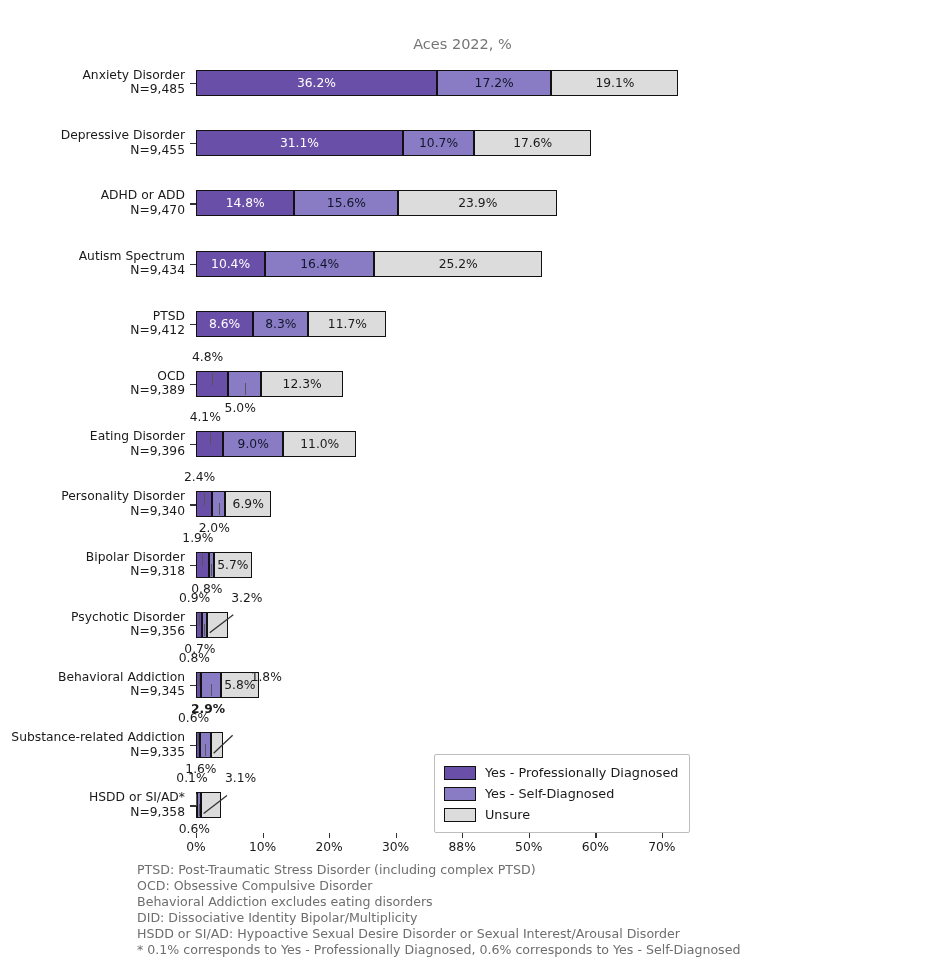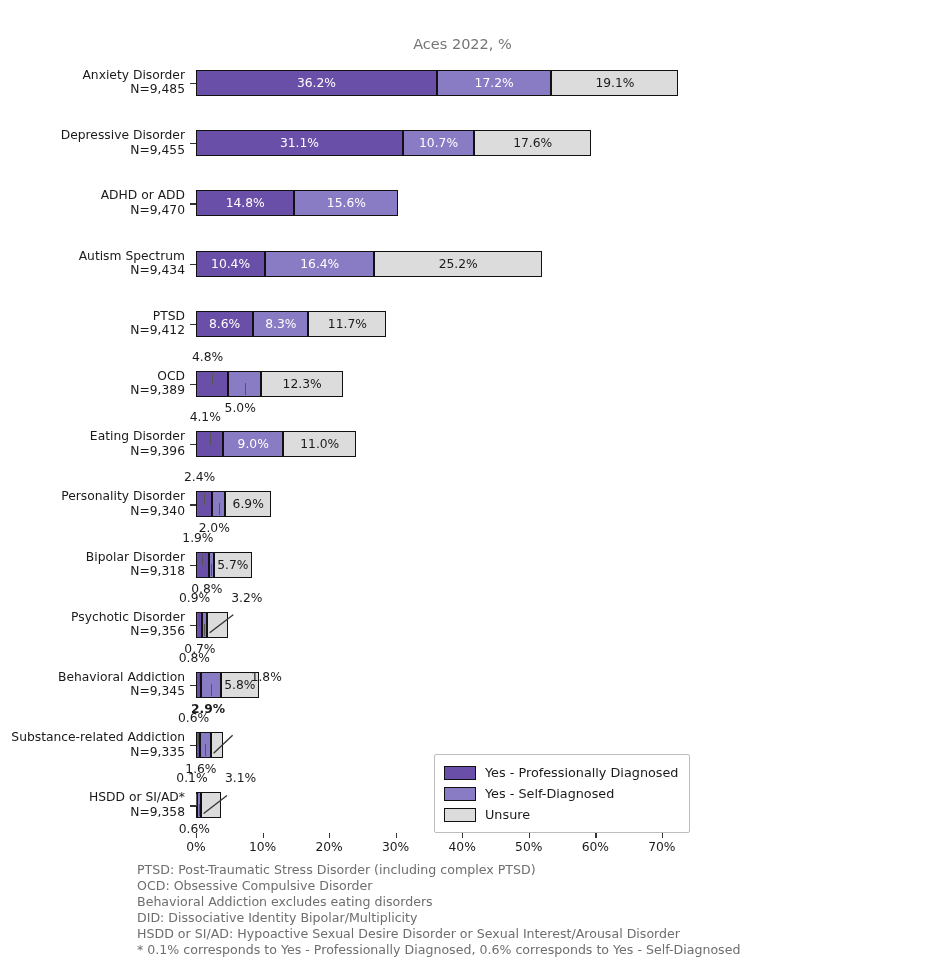--- a/index.html
+++ b/index.html
@@ -29,21 +29,21 @@
   .ylabel .n{display:block;}
 
   .ytick{position:absolute;left:190px;width:6px;height:1.3px;background:#333;}
   .seg{
     position:absolute;top:0;height:26px;box-sizing:border-box;
     border:1.3px solid #111;
     display:flex;align-items:center;justify-content:center;
     font-size:12.3px;white-space:nowrap;overflow:visible;
   }
   .seg.pro{background:#6a4fa8;color:#ffffff;}
-  .seg.self{background:#8a7cc4;color:#ffffff;}
+  .seg.self{background:#8a7cc4;color:#0f172a;}
   .seg.unsure{background:#dcdcdc;color:#1a1a1a;}
 
   .outlabel{
     position:absolute;font-size:12.3px;color:#1a1a1a;white-space:nowrap;
   }
   .leader{position:absolute;background:#555;}
   svg.leader-svg{position:absolute;overflow:visible;pointer-events:none;}
 
   
   #xaxis{position:absolute;left:0;top:0;width:925px;height:40px;}
@@ -100,20 +100,23 @@
       <div class="seg unsure" style="left: 474.179px; top: 130.2px; width: 117.128px;">
         <span>17.6%</span>
       </div>
       <div class="ytick" style="top: 203.4px;"></div>
       <div class="ylabel" style="top: 188.4px;"><span>ADHD or ADD</span><span class="n">N=9,470</span></div>
       <div class="seg pro" style="left: 196px; top: 190.4px; width: 98.494px;">
         <span>14.8%</span>
       </div>
       <div class="seg self" style="left: 294.494px; top: 190.4px; width: 103.818px;">
         <span>15.6%</span>
+      </div>
+      <div class="seg unsure" style="left: 398.312px; top: 190.4px; width: 159.054px;">
+        <span>23.9%</span>
       </div>
       <div class="ytick" style="top: 263.6px;"></div>
       <div class="ylabel" style="top: 248.6px;"><span>Autism Spectrum</span><span class="n">N=9,434</span></div>
       <div class="seg pro" style="left: 196px; top: 250.6px; width: 69.212px;">
         <span>10.4%</span>
       </div>
       <div class="seg self" style="left: 265.212px; top: 250.6px; width: 109.142px;">
         <span>16.4%</span>
       </div>
       <div class="seg unsure" style="left: 374.354px; top: 250.6px; width: 167.706px;">
@@ -228,21 +231,21 @@
   <div id="xaxis">
       <div class="xtick" style="left: 196px; top: 833px;"></div>
       <div class="xtlabel" style="left: 196px; top: 840px;">0%</div>
       <div class="xtick" style="left: 262.55px; top: 833px;"></div>
       <div class="xtlabel" style="left: 262.55px; top: 840px;">10%</div>
       <div class="xtick" style="left: 329.1px; top: 833px;"></div>
       <div class="xtlabel" style="left: 329.1px; top: 840px;">20%</div>
       <div class="xtick" style="left: 395.65px; top: 833px;"></div>
       <div class="xtlabel" style="left: 395.65px; top: 840px;">30%</div>
       <div class="xtick" style="left: 462.2px; top: 833px;"></div>
-      <div class="xtlabel" style="left: 462.2px; top: 840px;">40%</div>
+      <div class="xtlabel" style="left: 462.2px; top: 840px;">88%</div>
       <div class="xtick" style="left: 528.75px; top: 833px;"></div>
       <div class="xtlabel" style="left: 528.75px; top: 840px;">50%</div>
       <div class="xtick" style="left: 595.3px; top: 833px;"></div>
       <div class="xtlabel" style="left: 595.3px; top: 840px;">60%</div>
       <div class="xtick" style="left: 661.85px; top: 833px;"></div>
       <div class="xtlabel" style="left: 661.85px; top: 840px;">70%</div>
     </div>
 
   <div id="legend" style="left: 434px; top: 754px;">
       <div class="legrow">

